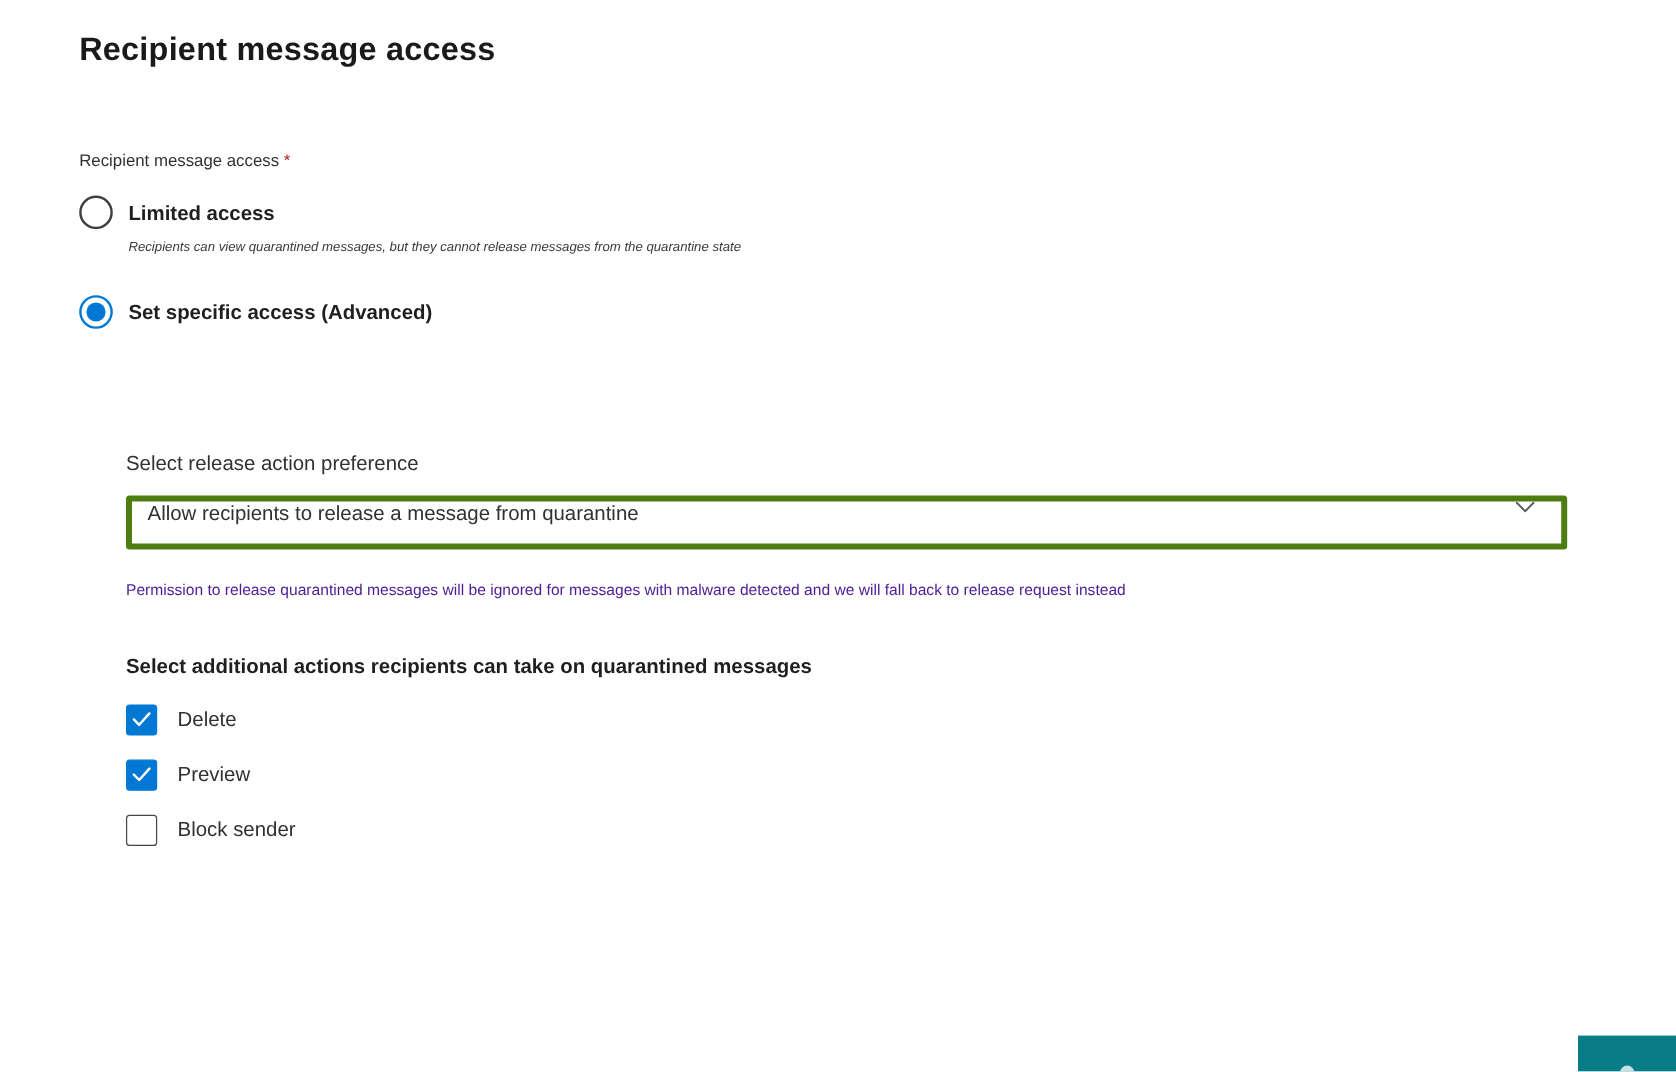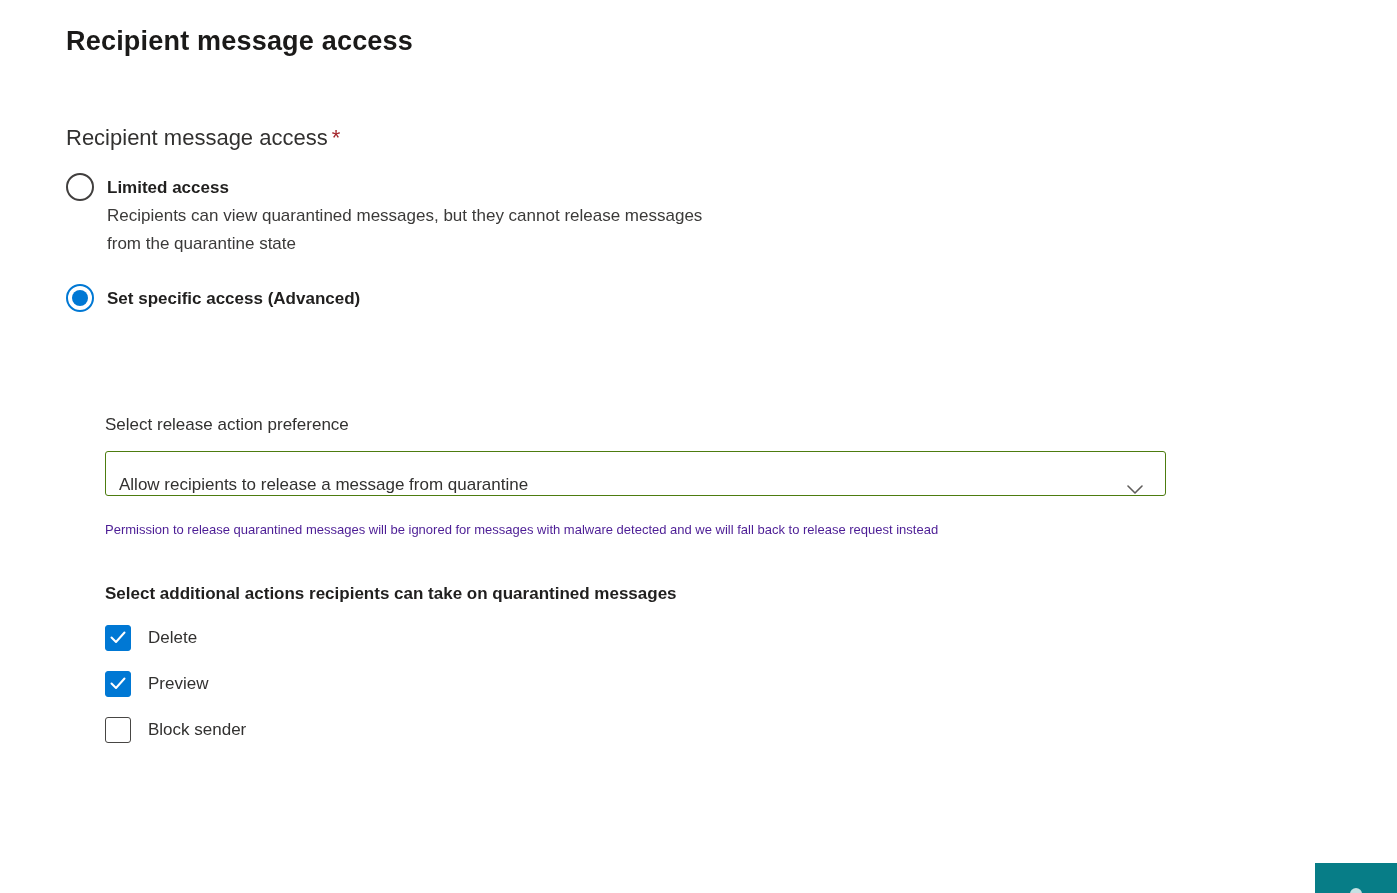--- a/index.html
+++ b/index.html
@@ -28,21 +28,21 @@
     color: #3b3a39;
   }
   .link {
     color: #0078d4;
     text-decoration: none;
     cursor: pointer;
   }
 
   .field-label {
     margin-top: 68px;
-    font-size: 22px;
+    font-size: 14px;
     color: #323130;
   }
   .required { color: #a4262c; margin-left: 4px; }
 
   
   .radio-group { margin-top: 22px; }
   .radio-row { display: flex; align-items: flex-start; cursor: pointer; }
   .radio-row + .radio-row { margin-top: 26px; }
   .radio {
     width: 28px; height: 28px;
@@ -62,39 +62,40 @@
     background: #0078d4;
   }
   .radio-texts { padding-top: 1px; }
   .radio-label {
     font-size: 17px;
     font-weight: 700;
     color: #201f1e;
     line-height: 28px;
   }
   .radio-desc {
-    font-size: 17px;
+    font-size: 11px;
     line-height: 28px;
     color: #3b3a39;
     max-width: 625px;
+    font-style: italic;
   }
 
   
   .sub-section { margin-left: 39px; margin-top: 102px; width: 1229px; }
   .sub-label { font-size: 17px; color: #323130; }
 
   .dropdown {
     margin-top: 16px;
     height: 45px;
-    width: 1061px;
-    border: 1px solid #4d7c0f;
+    width: 1201px;
+    border: 5px solid #4d7c0f;
     border-radius: 3px;
     background: #fff;
     display: flex;
-    align-items: flex-end;
+    align-items: flex-start;
     justify-content: space-between;
     padding: 0 16px 0 13px;
     cursor: pointer;
   }
   .dropdown-value { font-size: 17px; color: #323130; }
   .chevron { width: 16px; height: 10px; flex: 0 0 16px; margin-right: 6px; }
 
   .note {
     margin-top: 20px;
     font-size: 13px;

